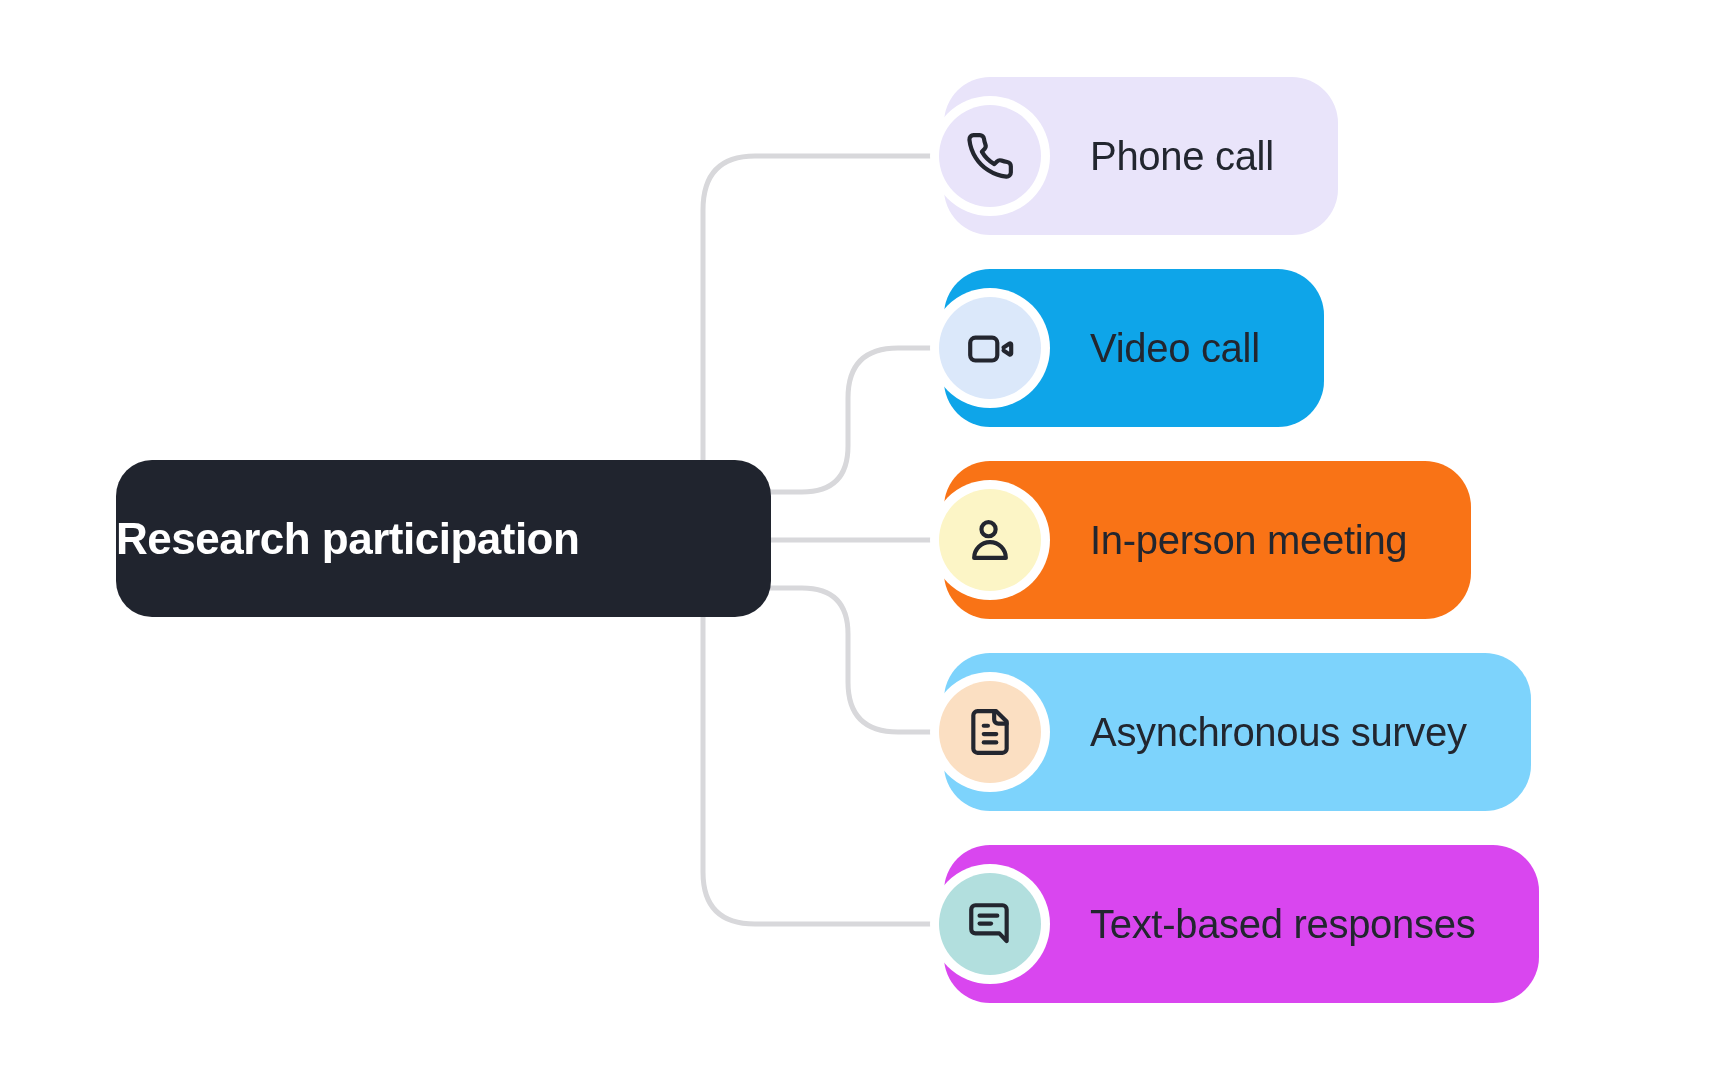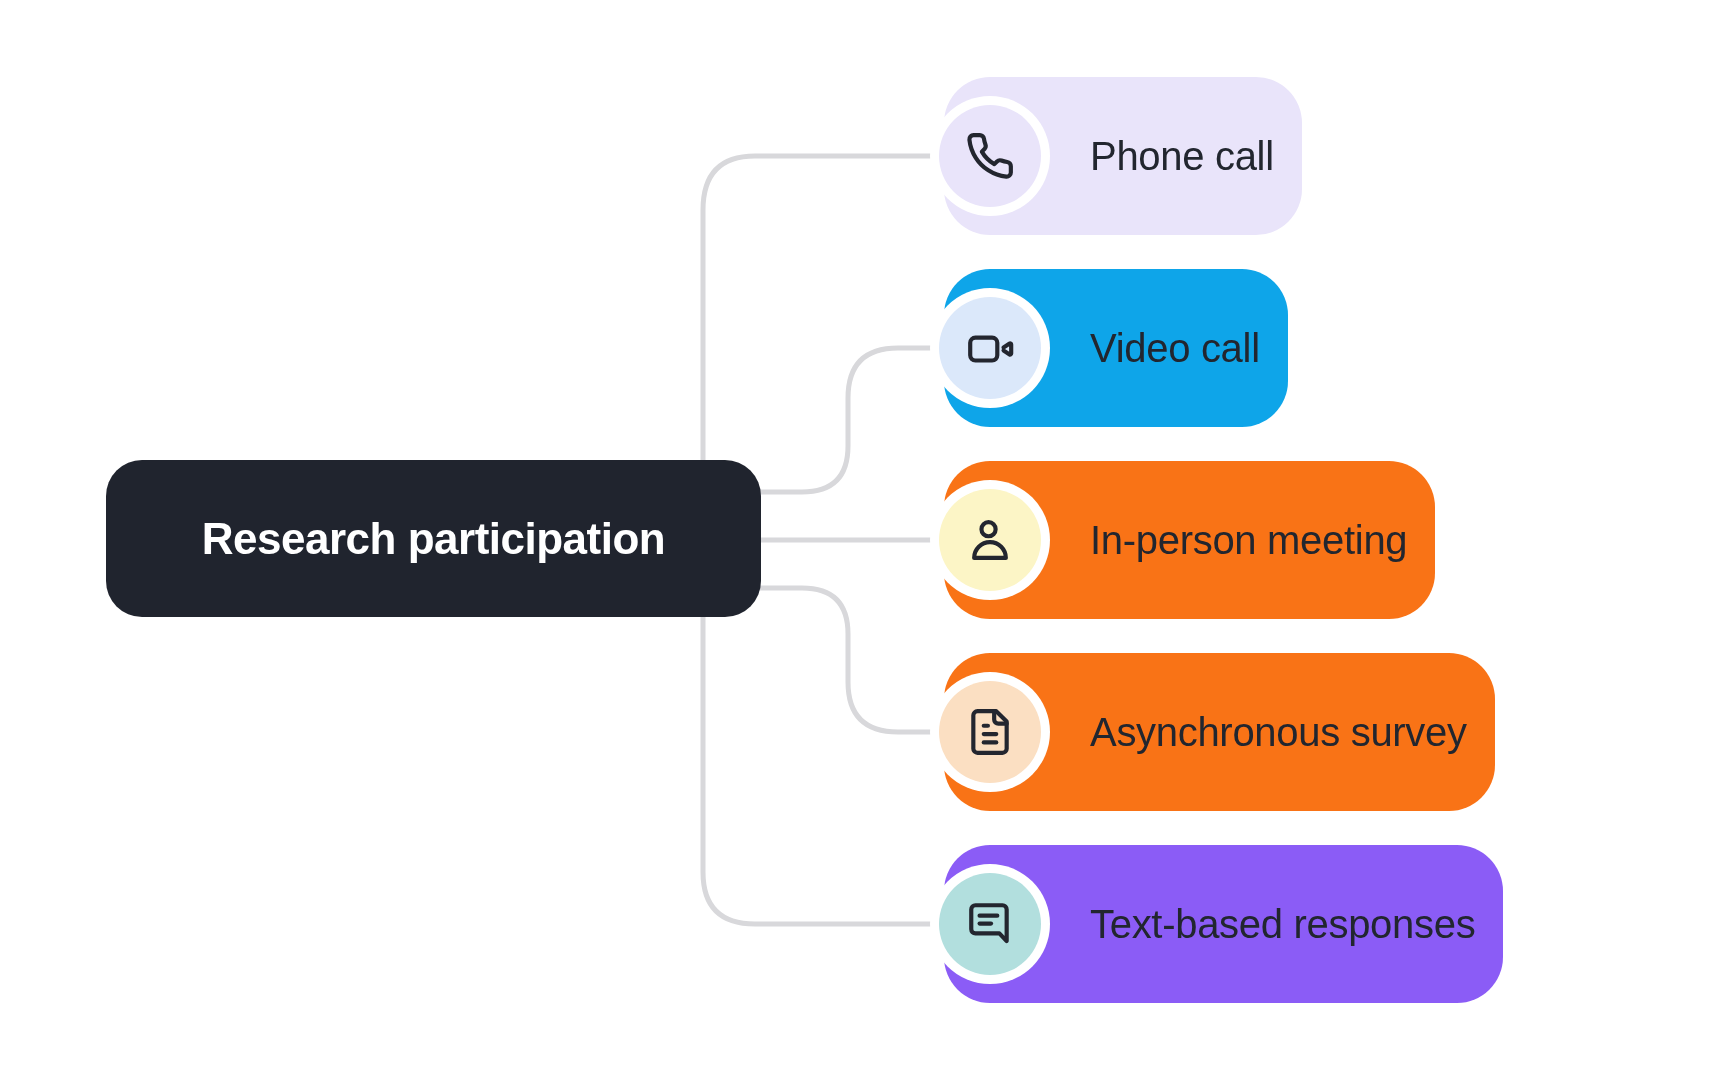--- a/index.html
+++ b/index.html
@@ -8,24 +8,24 @@
     background:#ffffff;
     font-family:"Liberation Sans", sans-serif;
     position:relative;
     overflow:hidden;
   }
   #canvas{position:absolute;inset:0;width:1728px;height:1080px;}
   #wires{position:absolute;left:0;top:0;z-index:1;}
 
   .root-node{
     position:absolute;
-    left:106px;top:460px;
+    left:116px;top:460px;
     width:655px;height:157px;
     border-radius:36px;
-    display:flex;align-items:center;justify-content:center;
+    display:flex;align-items:center;justify-content:flex-start;
     z-index:3;
     box-sizing:border-box;
   }
   .root-node .root-label{
     font-size:44px;
     font-weight:700;
     color:#ffffff;
     letter-spacing:-0.5px;
     white-space:nowrap;
   }
@@ -35,21 +35,21 @@
     left:944px;
     height:158px;
     z-index:2;
   }
   .pill{
     position:absolute;
     left:0;top:0;
     height:158px;
     border-radius:46px;
     display:flex;align-items:center;
-    padding:0 28px 0 146px;
+    padding:0 64px 0 146px;
     box-sizing:border-box;
     white-space:nowrap;
   }
   .pill-label{
     font-size:40px;
     font-weight:400;
     color:#22262f;
     letter-spacing:-0.3px;
   }
   .badge{
@@ -118,36 +118,36 @@
     </div>
     <div class="badge" style="background-color: rgb(252, 245, 198);">
       <svg viewBox="0 0 24 24" fill="none" stroke="currentColor" stroke-width="2" stroke-linecap="round" stroke-linejoin="round">
         <circle cx="11.3" cy="6.8" r="3.4"></circle>
         <path d="M4.4 20.6a7.6 7.6 0 0 1 15.2 0Z"></path>
       </svg>
     </div>
   </div>
 
   <div class="child-node n4">
-    <div class="pill" style="background-color: #f97316;">
+    <div class="pill" style="background-color: #7dd3fc;">
       <span class="pill-label">Asynchronous survey</span>
     </div>
     <div class="badge" style="background-color: rgb(251, 223, 194);">
       <svg viewBox="0 0 24 24" fill="none" stroke="currentColor" stroke-width="2" stroke-linecap="round" stroke-linejoin="round">
         <path d="M15 2H6a2 2 0 0 0-2 2v16a2 2 0 0 0 2 2h12a2 2 0 0 0 2-2V7z"></path>
         <path d="M14 2v4a2 2 0 0 0 2 2h4"></path>
         <path d="M15 13H9"></path>
         <path d="M15 17H9"></path>
         <path d="M11 9H9"></path>
       </svg>
     </div>
   </div>
 
   <div class="child-node n5">
-    <div class="pill" style="background-color: #8b5cf6;">
+    <div class="pill" style="background-color: #d946ef;">
       <span class="pill-label">Text-based responses</span>
     </div>
     <div class="badge" style="background-color: rgb(178, 223, 222);">
       <svg viewBox="0 0 24 24" fill="none" stroke="currentColor" stroke-width="2" stroke-linecap="round" stroke-linejoin="round">
         <path d="M3 14.5a2 2 0 0 0 2 2h11.5l3.5 3.7V5a2 2 0 0 0-2-2H5a2 2 0 0 0-2 2z"></path>
         <path d="M7 8h8.5"></path>
         <path d="M7 11.8h5.5"></path>
       </svg>
     </div>
   </div>

